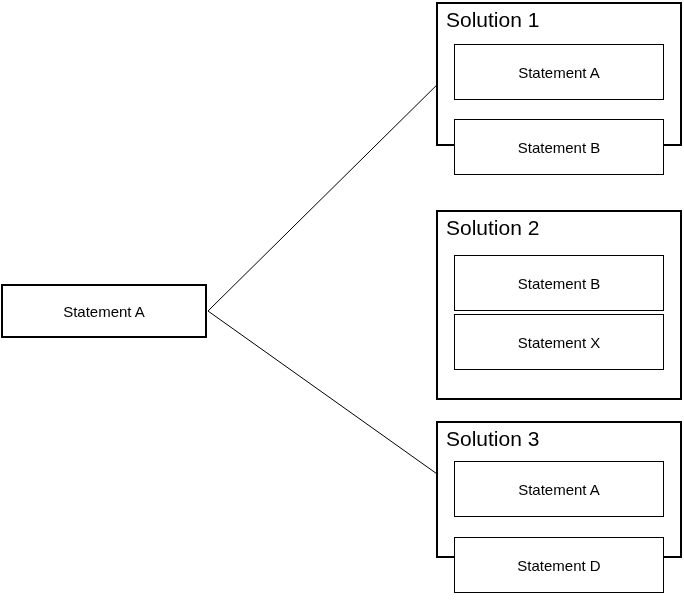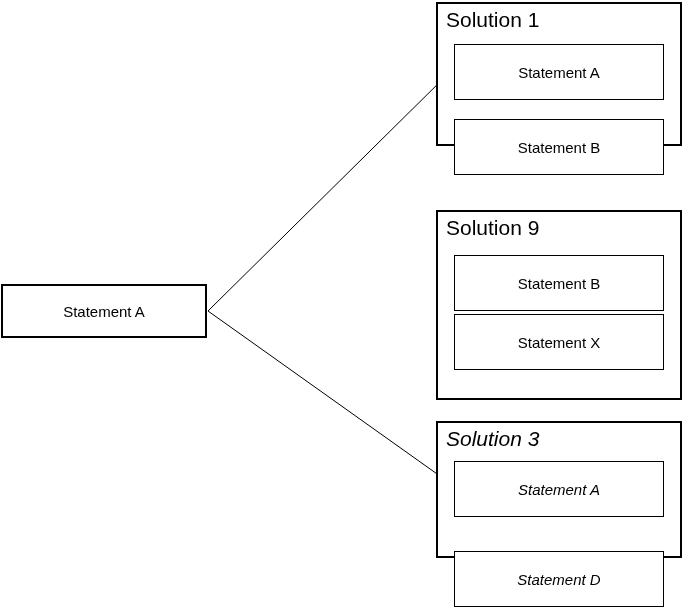--- a/index.html
+++ b/index.html
@@ -43,21 +43,21 @@
   .solution {
     position: absolute;
     box-sizing: border-box;
     left: 436px;
     width: 246px;
     border: 2px solid #000000;
     background: #ffffff;
   }
   .solution-1 { top: 2px;   height: 144px; padding-left: 23px; }
   .solution-2 { top: 210px; height: 190px; }
-  .solution-3 { top: 421px; height: 137px; font-style: italic; }
+  .solution-3 { top: 421px; height: 137px; }
   .solution-title {
     position: absolute;
     top: 4px;
     left: 8px;
     font-size: 21px;
     white-space: nowrap;
   }
   .statement {
     position: absolute;
     box-sizing: border-box;
@@ -100,32 +100,32 @@
     <div class="solution-title">Solution 1</div>
     <div class="statement" style="top:40px;">
       <span>Statement A</span>
     </div>
     <div class="statement" style="top:115px;">
       <span>Statement B</span>
     </div>
   </div>
 
   <div class="solution solution-2">
-    <div class="solution-title">Solution 9</div>
+    <div class="solution-title">Solution 2</div>
     <div class="statement" style="top:43px;">
       <span>Statement B</span>
     </div>
     <div class="statement" style="top:102px;">
       <span>Statement X</span>
     </div>
   </div>
 
   <div class="solution solution-3">
     <div class="solution-title">Solution 3</div>
     <div class="statement" style="top:38px;">
       <span>Statement A</span>
     </div>
-    <div class="statement" style="top:128px;">
+    <div class="statement" style="top:114px;">
       <span>Statement D</span>
     </div>
   </div>
 
 </div>
 
 </body></html>

